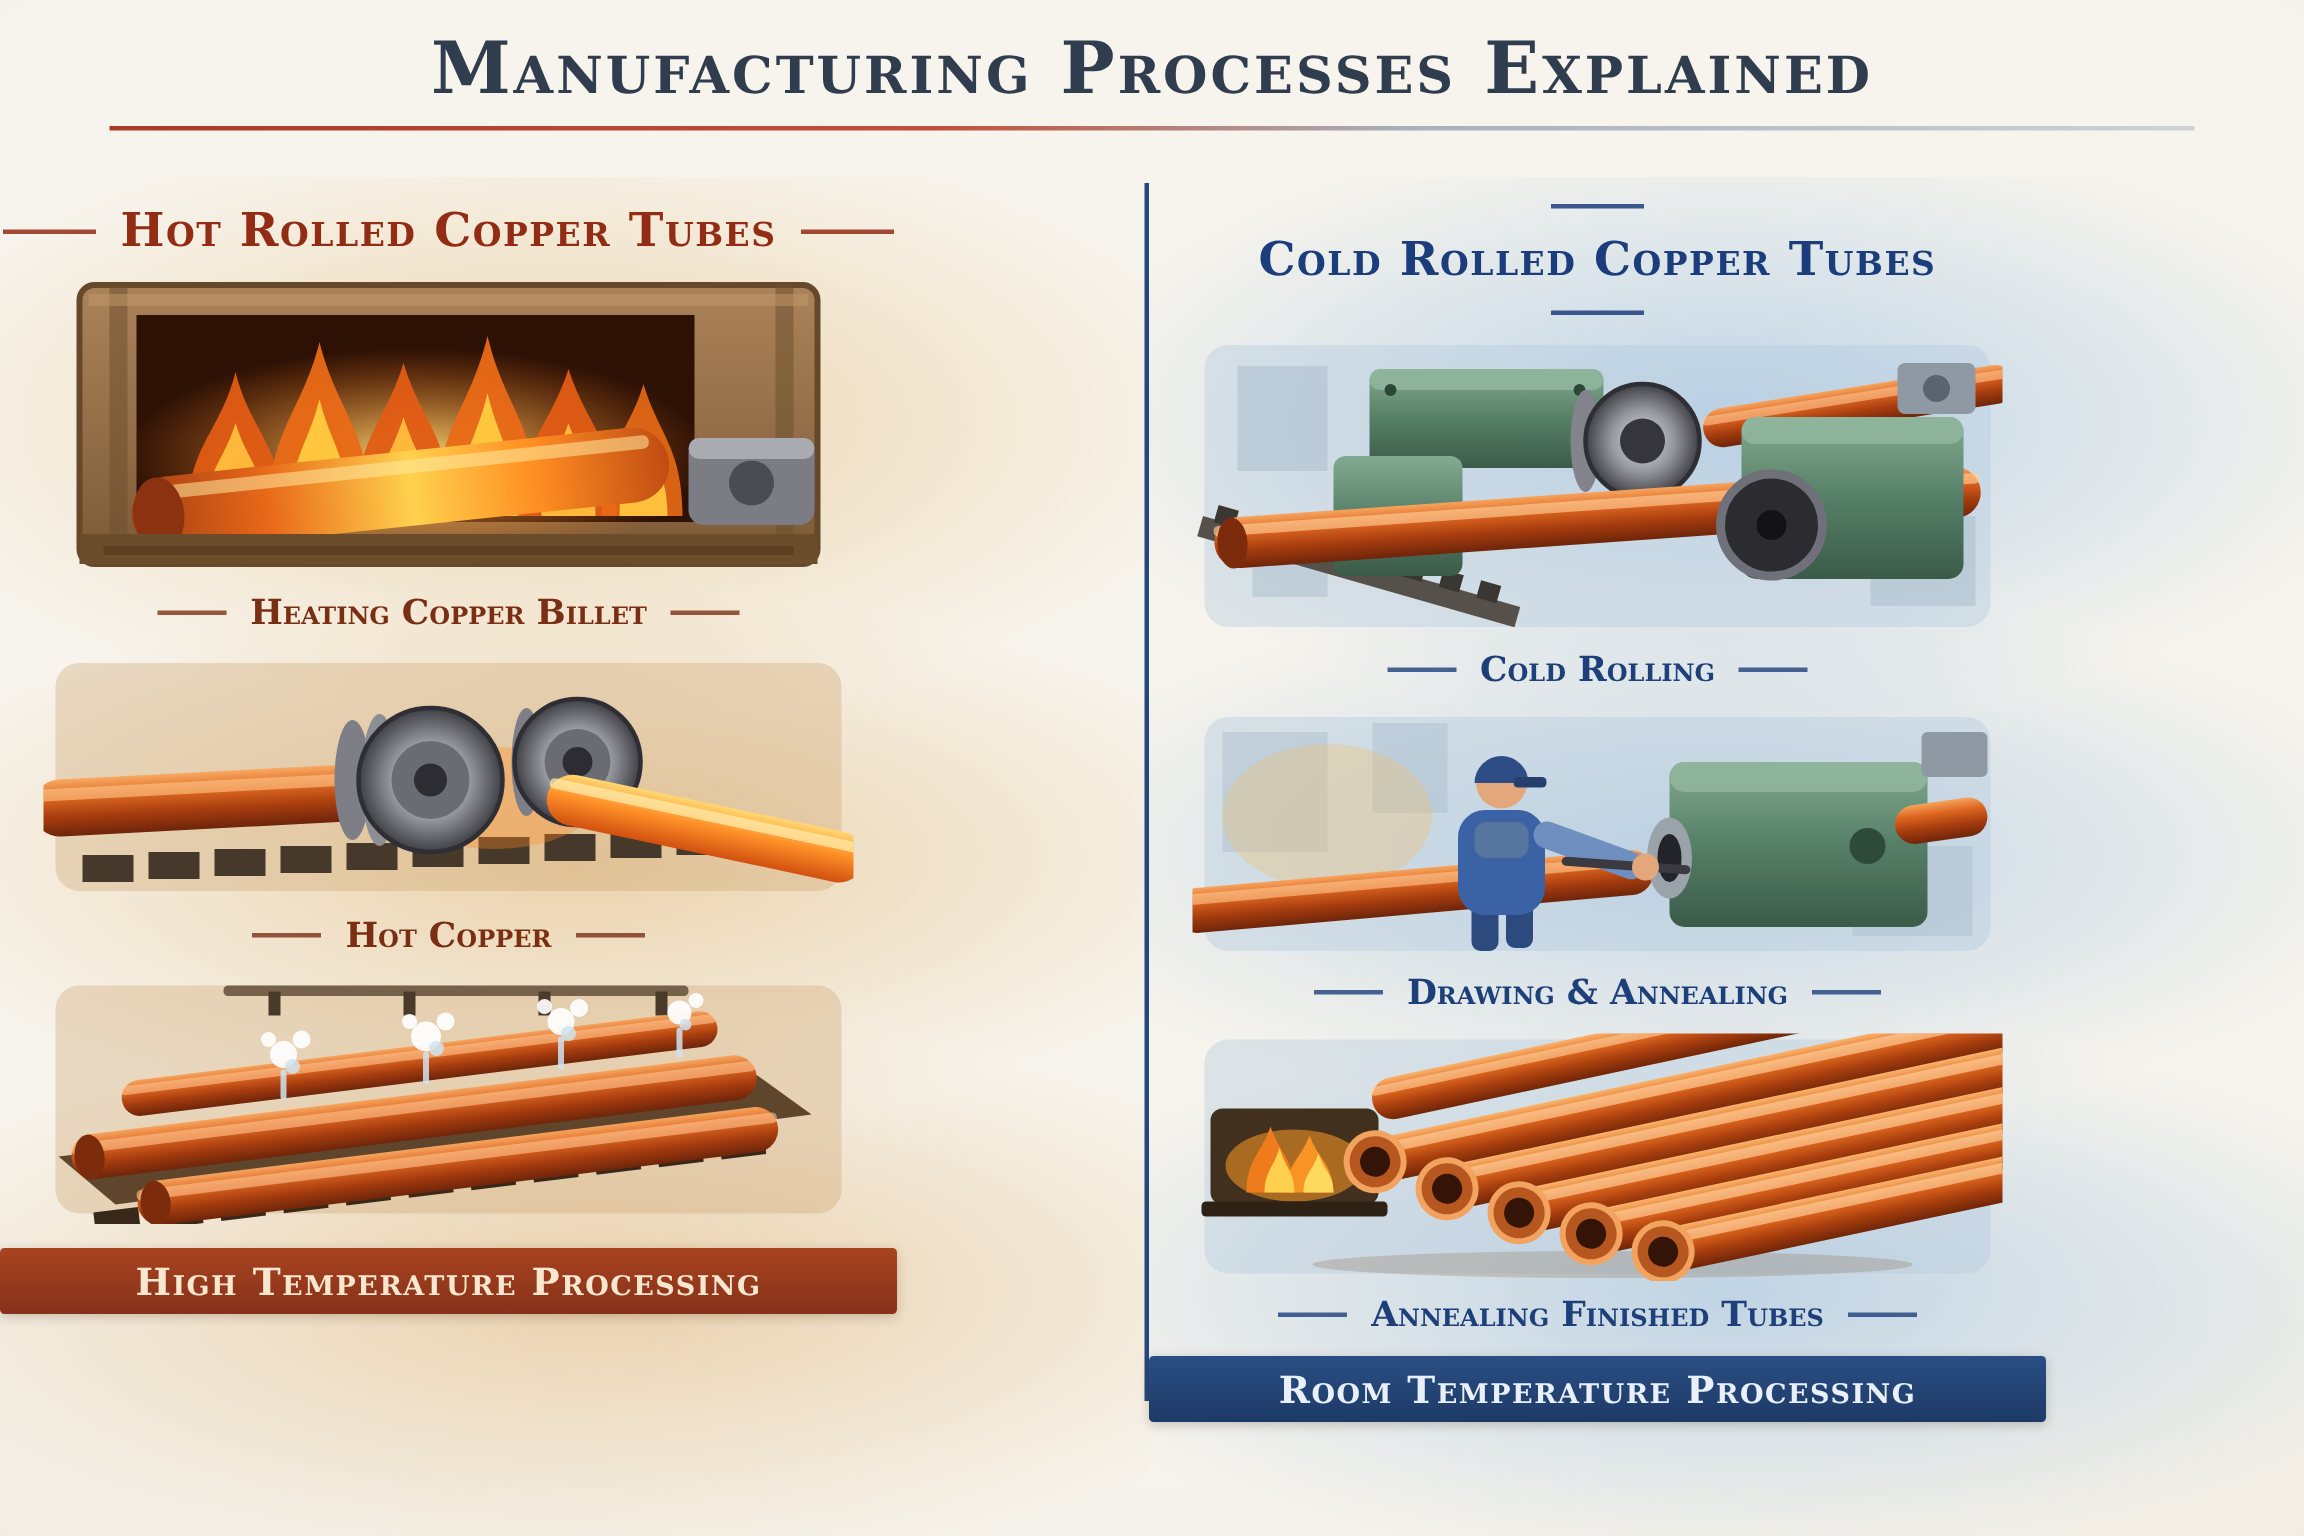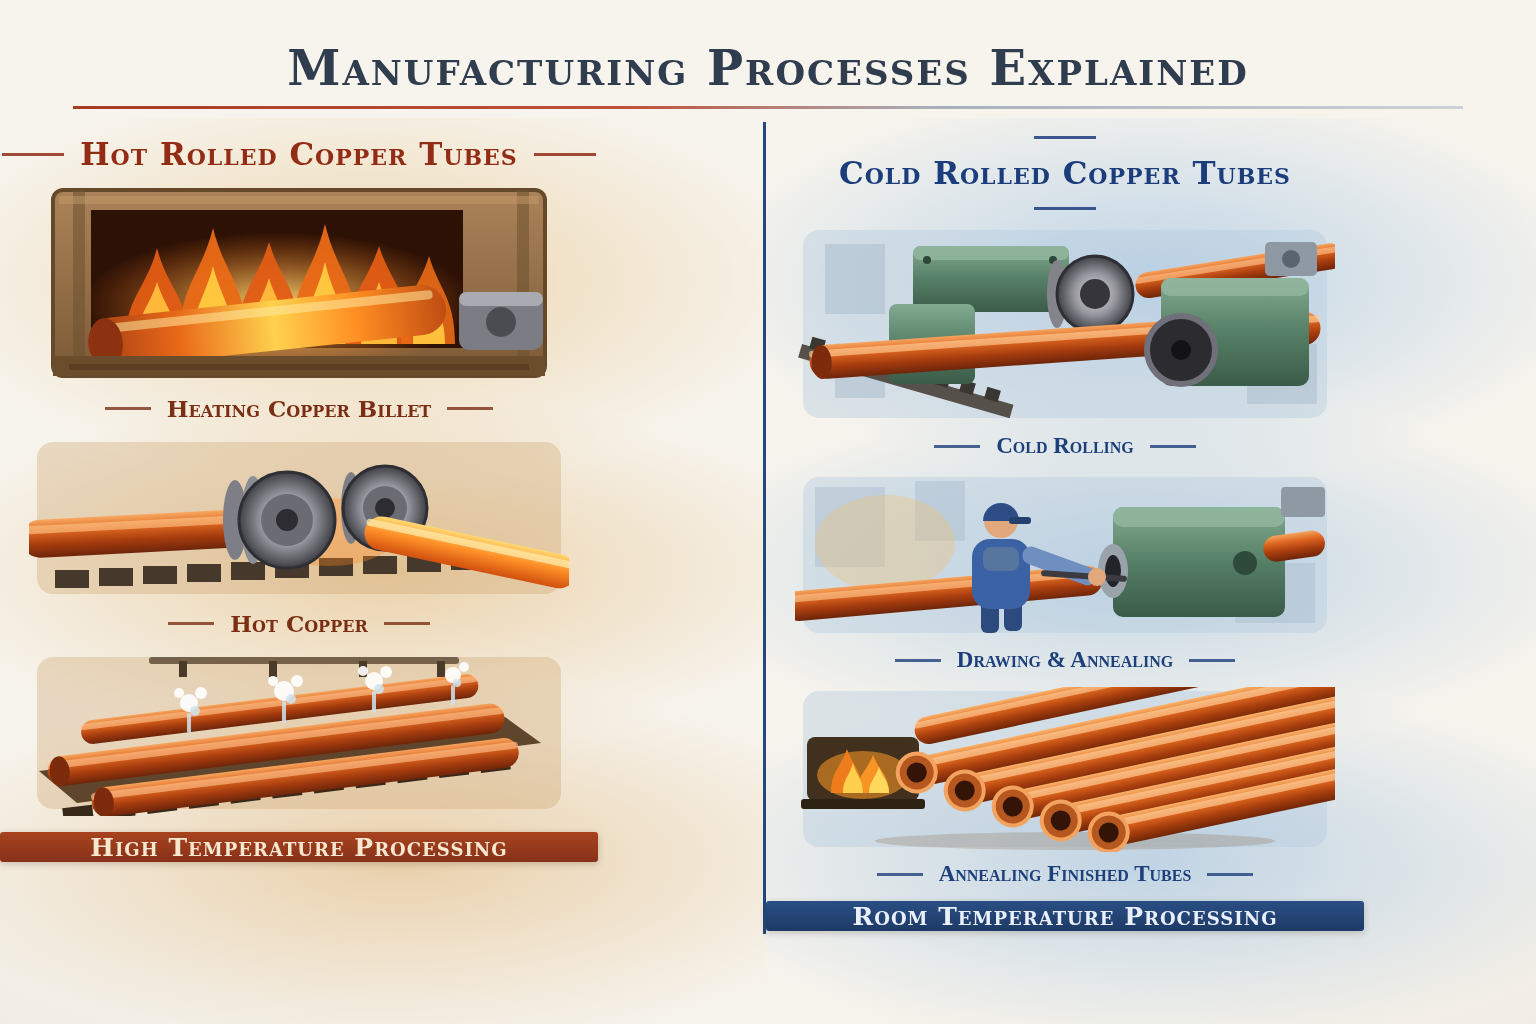--- a/index.html
+++ b/index.html
@@ -6,21 +6,21 @@
   html, body { width: 1536px; height: 1024px; }
   body {
     background: #efece4;
     font-family: "DejaVu Serif", "Liberation Serif", serif;
     overflow: hidden;
   }
   .poster {
     position: relative; width: 1536px; height: 1024px; overflow: hidden;
     background: radial-gradient(ellipse 120% 100% at 50% 40%, #f7f4ed 55%, #e9e4d8 100%);
   }
-  .header { position: relative; padding-top: 40px; text-align: center; z-index: 2; }
+  .header { position: relative; padding-top: 18px; text-align: center; z-index: 2; }
   .title {
     font-size: 48px; font-weight: 700; color: #303d4e;
     font-variant: small-caps; letter-spacing: 2px;
   }
   .title-rule {
     margin: 10px auto 0; width: 1390px; height: 3px;
     background: linear-gradient(90deg, #a93a24 0%, #c1513a 40%, #a8b0ba 62%, #ccd2d8 100%);
   }
   .columns { position: absolute; top: 118px; left: 0; width: 1536px; height: 906px; display: flex; }
   .column { position: relative; width: 766px; display: flex; flex-direction: column; align-items: flex-start; }
@@ -47,24 +47,24 @@
   .hot .col-heading { color: #922c15; }
   .cold .col-heading { color: #1c3d7c; flex-direction: column; }
   .hrule { width: 62px; height: 3px; background: currentColor; opacity: .85; }
   .illus { margin-top: 14px; position: relative; line-height: 0; }
   .illus svg { display: block; }
   .caption {
     margin-top: 9px; display: flex; align-items: center; gap: 16px;
     font-size: 23px; font-weight: 700; font-variant: small-caps; white-space: nowrap;
   }
   .hot .caption { color: #7a2f15; }
-  .cold .caption { color: #1d3f7a; font-family: Liberation Serif, serif; }
+  .cold .caption { color: #1d3f7a; }
   .crule { width: 46px; height: 3px; background: currentColor; opacity: .8; }
   .banner {
-    margin-top: 16px; width: 598px; height: 30px;
+    margin-top: 16px; width: 598px; height: 44px;
     display: flex; align-items: center; justify-content: center;
     font-size: 25px; font-weight: 700; font-variant: small-caps; letter-spacing: 1px;
     border-radius: 3px; box-shadow: 0 2px 7px rgba(60,30,10,0.22);
   }
   .hot .banner { background: linear-gradient(180deg, #a8431f, #87311a); color: #f7e7cf; }
   .cold .banner { background: linear-gradient(180deg, #2a4e84, #1d3a66); color: #e9effb; margin-top: 14px; }
   .divider { position: absolute; left: 763px; top: 4px; width: 3px; height: 812px; background: #24477e; }
 </style>
 </head>
 <body>

